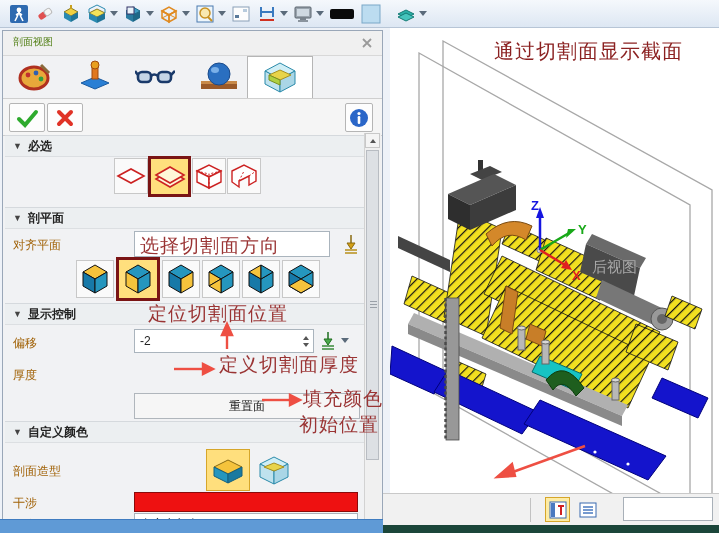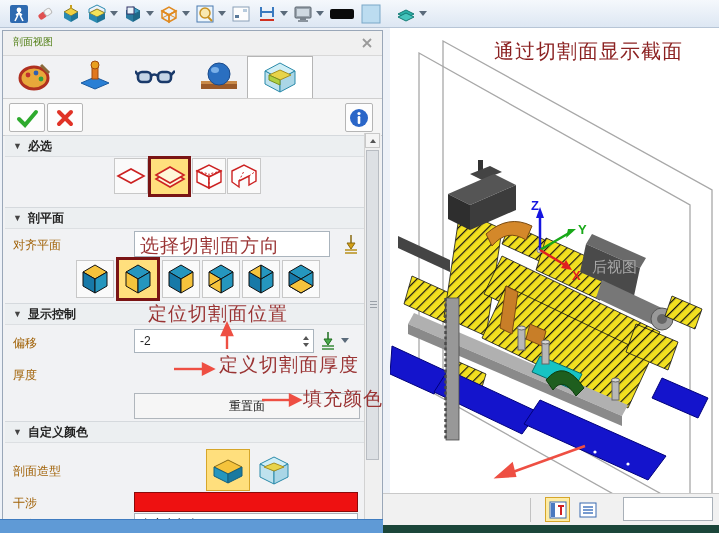--- a/index.html
+++ b/index.html
@@ -490,20 +490,21 @@
         </svg>
       </div>
     <input class="sb-input" style="">
   </div>
   <div class="greenstrip"></div>
 
   <div class="anno" style="left:140px;top:233px;font-size:19px">选择切割面方向</div>
   <div class="anno" style="left:148px;top:301px;font-size:19px">定位切割面位置</div>
   <div class="anno" style="left:219px;top:352px;font-size:19px">定义切割面厚度</div>
   <div class="anno" style="left:303px;top:386px;font-size:19px">填充颜色</div>
+  <div class="anno" style="left:299px;top:412px;font-size:19px">初始位置</div>
   <div class="anno big" style="left:494px;top:38px;font-size:20px">通过切割面显示截面</div>
 
   <svg class="arrows">
     <g stroke="#ee4f43" stroke-width="2.4" fill="#ee4f43">
       <line x1="227" y1="349" x2="227" y2="333"></line>
         <polygon points="222,335 232,335 227,324"></polygon>
       <line x1="174" y1="369" x2="203" y2="369"></line>
         <polygon points="203,364 203,374 213,369"></polygon>
       <line x1="262" y1="400" x2="290" y2="400"></line>
         <polygon points="290,395 290,405 300,400"></polygon>

